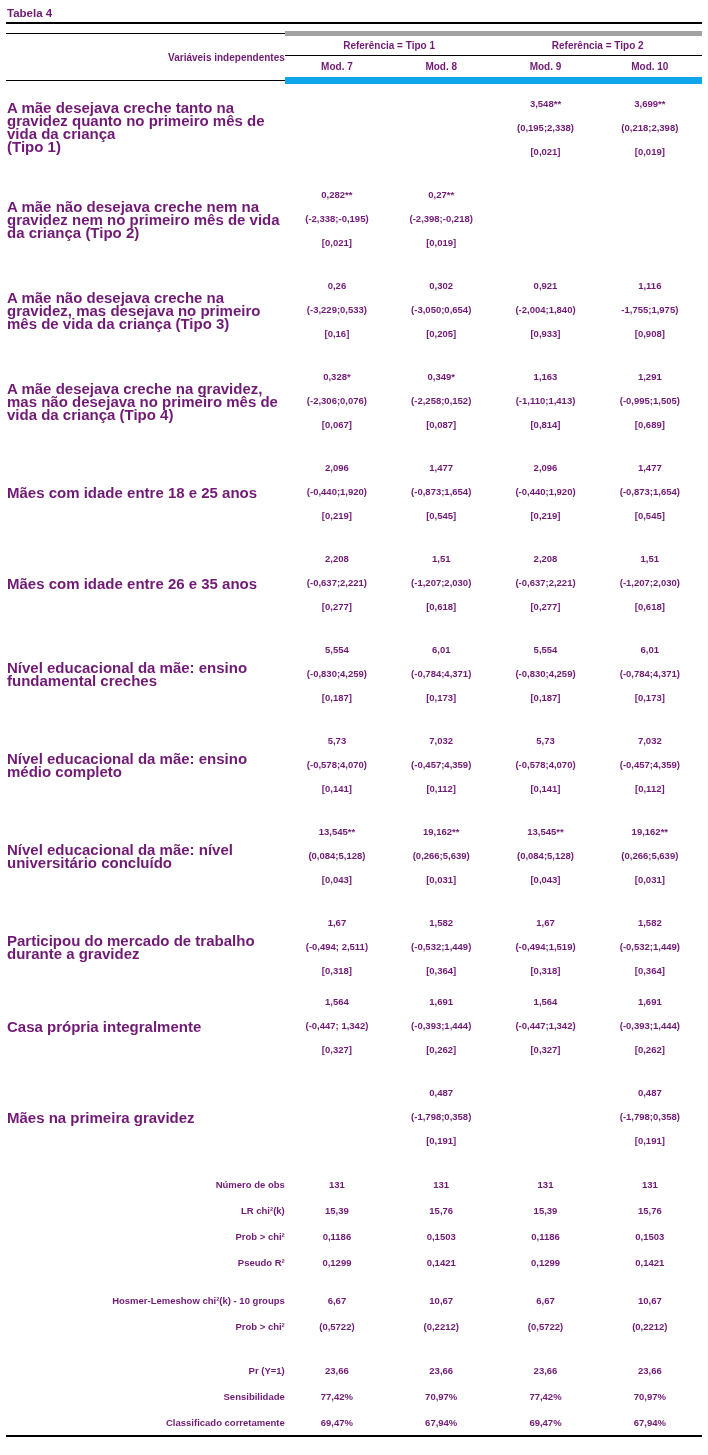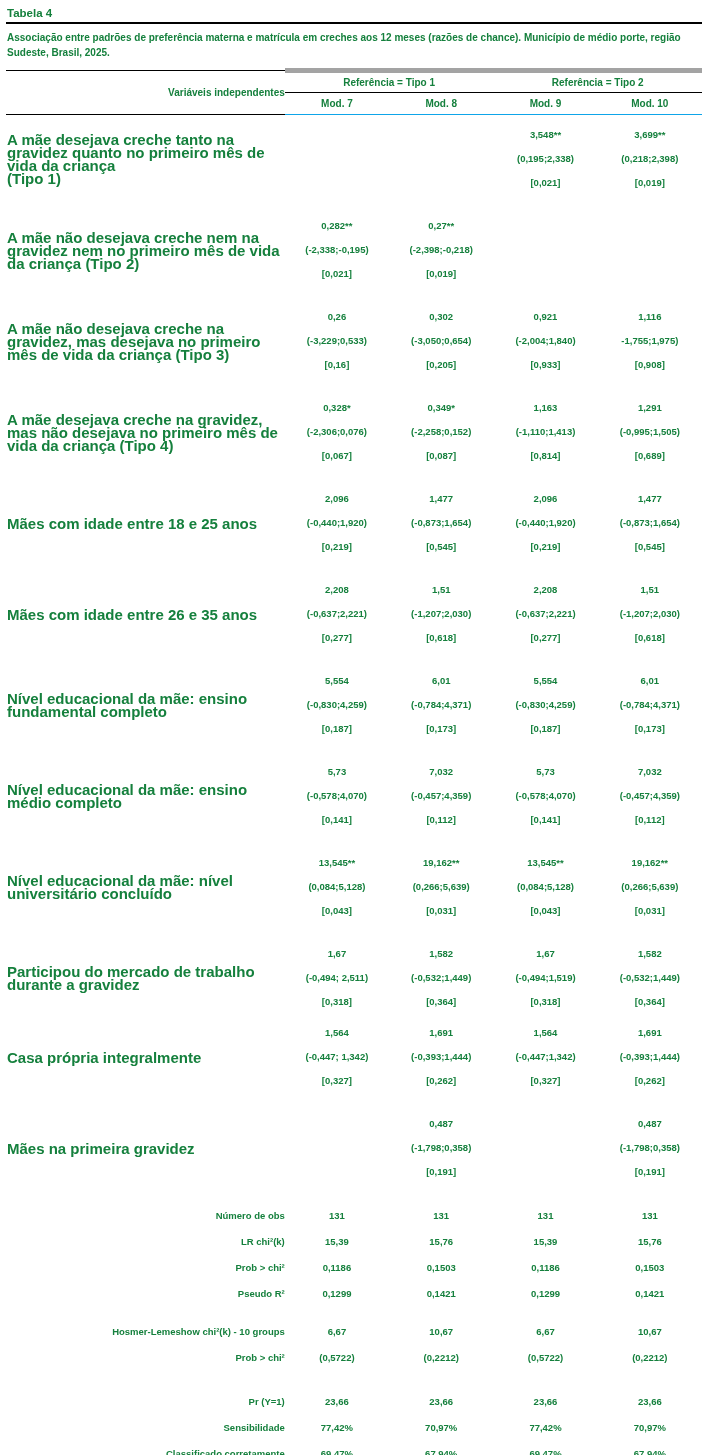--- a/index.html
+++ b/index.html
@@ -1,38 +1,38 @@
 <!DOCTYPE html>
 <html><head>
 <meta charset="utf-8">
 <style>
   html,body { margin:0; padding:0; background:#ffffff; }
   .page {
     width:708px; height:1455px; box-sizing:border-box;
     padding:5px 6px 0 6px; overflow:hidden;
-    font-family:"Liberation Sans", sans-serif; color:#15803d;
+    font-family:"Liberation Sans", sans-serif; color:#701a75;
     background:#fff;
   }
   .table-title { font-size:11.5px; font-weight:bold; padding:2px 0 3px 1px; }
   .title-rule { border-top:2px solid #000; margin-bottom:7px; }
   .caption { font-size:10px; font-weight:bold; line-height:14.5px; padding-left:1px; margin-bottom:8px; }
 
   table { width:100%; border-collapse:collapse; table-layout:fixed; border-bottom:2px solid #000; }
   col.c-label { width:278px; }
   col.c-mod { width:104px; }
 
   thead th { font-size:10px; font-weight:bold; text-align:center; vertical-align:middle; padding:0; }
   .var-head {
     text-align:right; padding-left:1px;
     border-top:1px solid #000; border-bottom:1px solid #000;
   }
   .group-head {
     height:19px; border-top:5px solid #a3a3a3; border-bottom:1px solid #000;
   }
-  .model-row th { height:21px; border-bottom:1px solid #0ea5e9; }
+  .model-row th { height:21px; border-bottom:7px solid #0ea5e9; }
 
   tbody.vars td { vertical-align:middle; padding-bottom:18px; }
   tbody.vars tr.tight td { padding-bottom:6px; }
   tbody.vars tr:first-child td { padding-top:8px; }
   .var-label {
     font-size:15px; font-weight:bold; line-height:13px;
     padding-left:1px; white-space:pre-line;margin-top:18px;
   }
   .cell div { height:24px; line-height:24px; text-align:center; font-size:9.5px; font-weight:bold; white-space:nowrap; }
 
@@ -41,21 +41,20 @@
   tbody.stats .num { text-align:center; }
   tr.spacer-a td { height:12px; }
   tr.spacer-b td { height:18px; }
 </style>
 </head>
 <body>
 
 <div class="page">
   <div class="table-title">Tabela 4</div>
   <div class="title-rule"></div>
-  <div class="caption">Associação entre padrões de preferência materna e matrícula em creches aos 12 meses (razões de chance). Município de médio porte, região Sudeste, Brasil, 2025.</div>
 
   <table>
     <colgroup>
       <col class="c-label">
         <col class="c-mod">
         <col class="c-mod">
         <col class="c-mod">
         <col class="c-mod">
     </colgroup>
     <thead>
@@ -205,21 +204,21 @@
             <div>(-0,637;2,221)</div>
             <div>[0,277]</div>
           </td>
           <td class="cell">
             <div>1,51</div>
             <div>(-1,207;2,030)</div>
             <div>[0,618]</div>
           </td>
         </tr>
         <tr>
-          <td class="var-label">Nível educacional da mãe: ensino fundamental completo</td>
+          <td class="var-label">Nível educacional da mãe: ensino fundamental creches</td>
           <td class="cell">
             <div>5,554</div>
             <div>(-0,830;4,259)</div>
             <div>[0,187]</div>
           </td>
           <td class="cell">
             <div>6,01</div>
             <div>(-0,784;4,371)</div>
             <div>[0,173]</div>
           </td>

